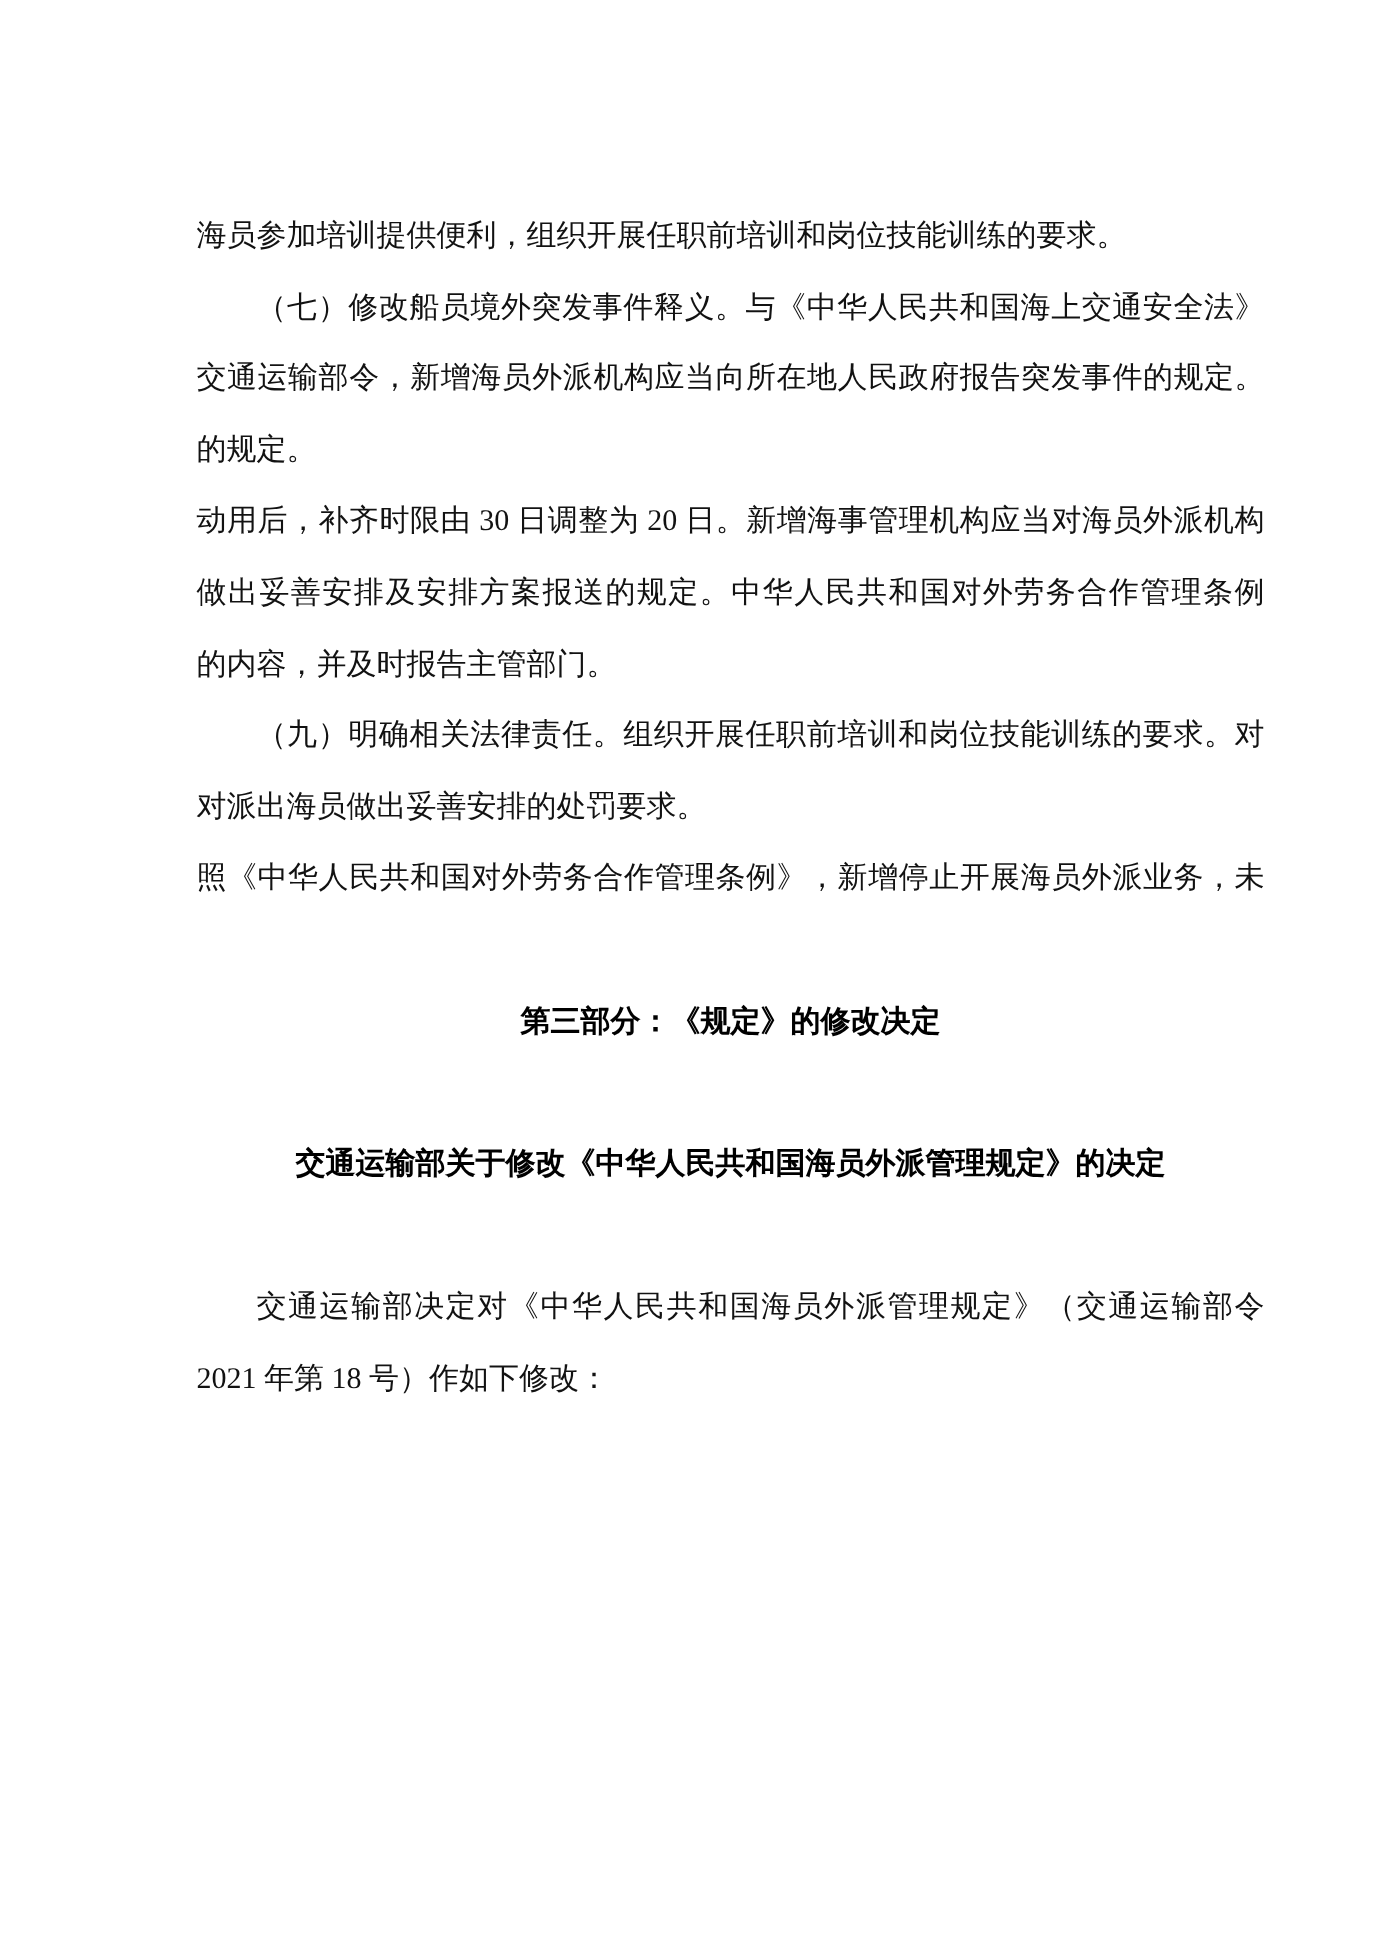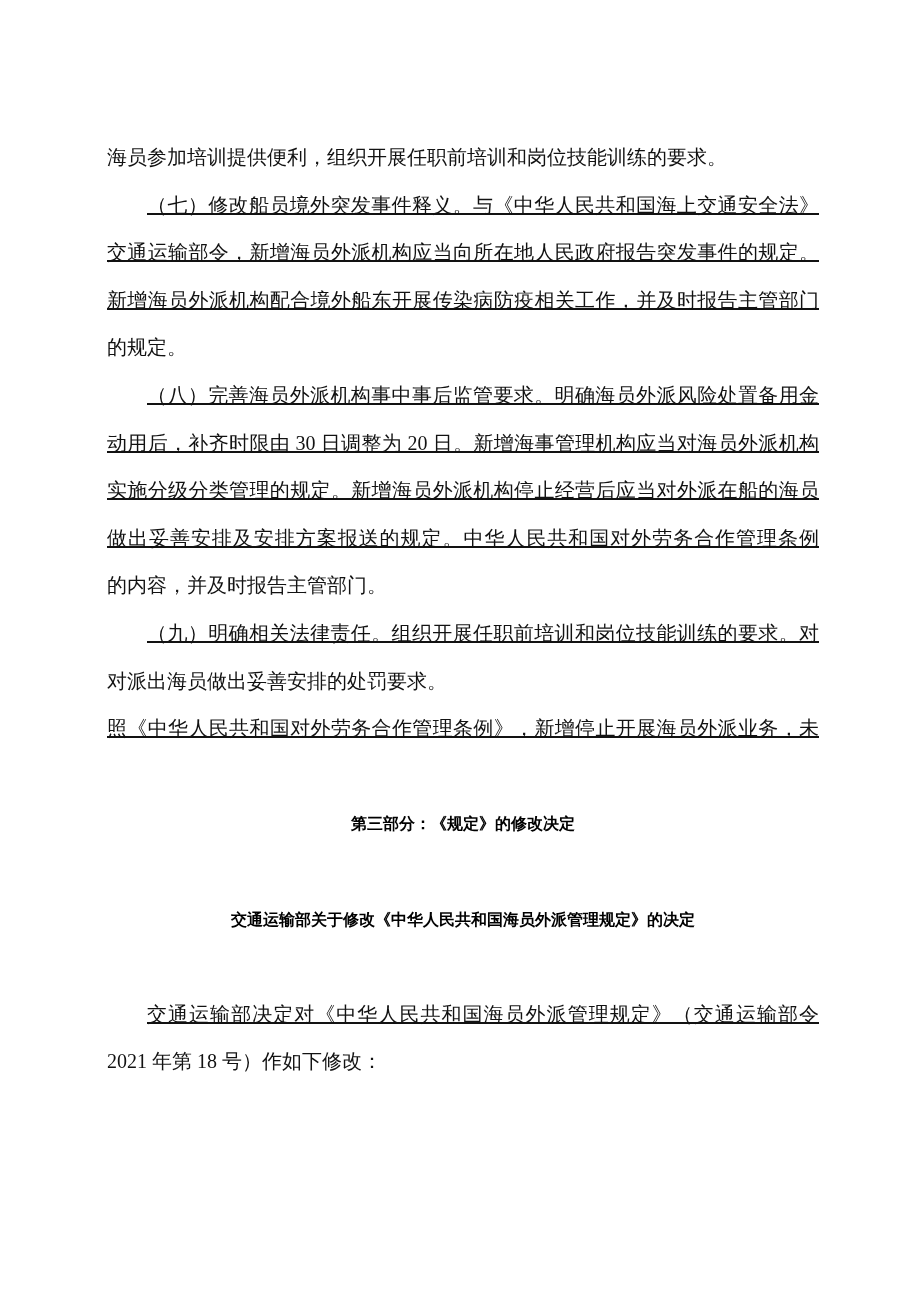--- a/index.html
+++ b/index.html
@@ -30,46 +30,42 @@
     text-align: left;
     overflow: visible;
   }
   .line.indent {
     text-indent: 40px;
   }
   .line.justify {
     text-align: justify;
     text-align-last: justify;
     text-justify: inter-character;
-    text-decoration: underline;
   }
   .line.heading {
     font-family: "Liberation Sans", "DejaVu Sans", sans-serif;
     font-weight: bold;
-    font-size: 16px;
+    font-size: 20px;
     text-align: center;
     color: #000000;
   }
   .line.blank {
     
   }
 </style>
 </head>
 <body>
 
 <div class="page">
-  <div class="content" style="color: rgb(18, 18, 18);">
+  <div class="content" style="color: rgb(18, 18, 18); margin-left: 24px;">
       <div class="line body">海员参加培训提供便利，组织开展任职前培训和岗位技能训练的要求。</div>
       <div class="line body indent justify">（七）修改船员境外突发事件释义。与《中华人民共和国海上交通安全法》</div>
       <div class="line body justify">交通运输部令，新增海员外派机构应当向所在地人民政府报告突发事件的规定。</div>
-      <div class="line body justify">新增海员外派机构配合境外船东开展传染病防疫相关工作，并及时报告主管部门</div>
       <div class="line body">的规定。</div>
-      <div class="line body indent justify">（八）完善海员外派机构事中事后监管要求。明确海员外派风险处置备用金</div>
       <div class="line body justify">动用后，补齐时限由 30 日调整为 20 日。新增海事管理机构应当对海员外派机构</div>
-      <div class="line body justify">实施分级分类管理的规定。新增海员外派机构停止经营后应当对外派在船的海员</div>
       <div class="line body justify">做出妥善安排及安排方案报送的规定。中华人民共和国对外劳务合作管理条例</div>
       <div class="line body">的内容，并及时报告主管部门。</div>
       <div class="line body indent justify">（九）明确相关法律责任。组织开展任职前培训和岗位技能训练的要求。对</div>
       <div class="line body">对派出海员做出妥善安排的处罚要求。</div>
       <div class="line body justify">照《中华人民共和国对外劳务合作管理条例》，新增停止开展海员外派业务，未</div>
       <div class="line blank"></div>
       <div class="line heading">第三部分：《规定》的修改决定</div>
       <div class="line blank"></div>
       <div class="line heading">交通运输部关于修改《中华人民共和国海员外派管理规定》的决定</div>
       <div class="line blank"></div>

